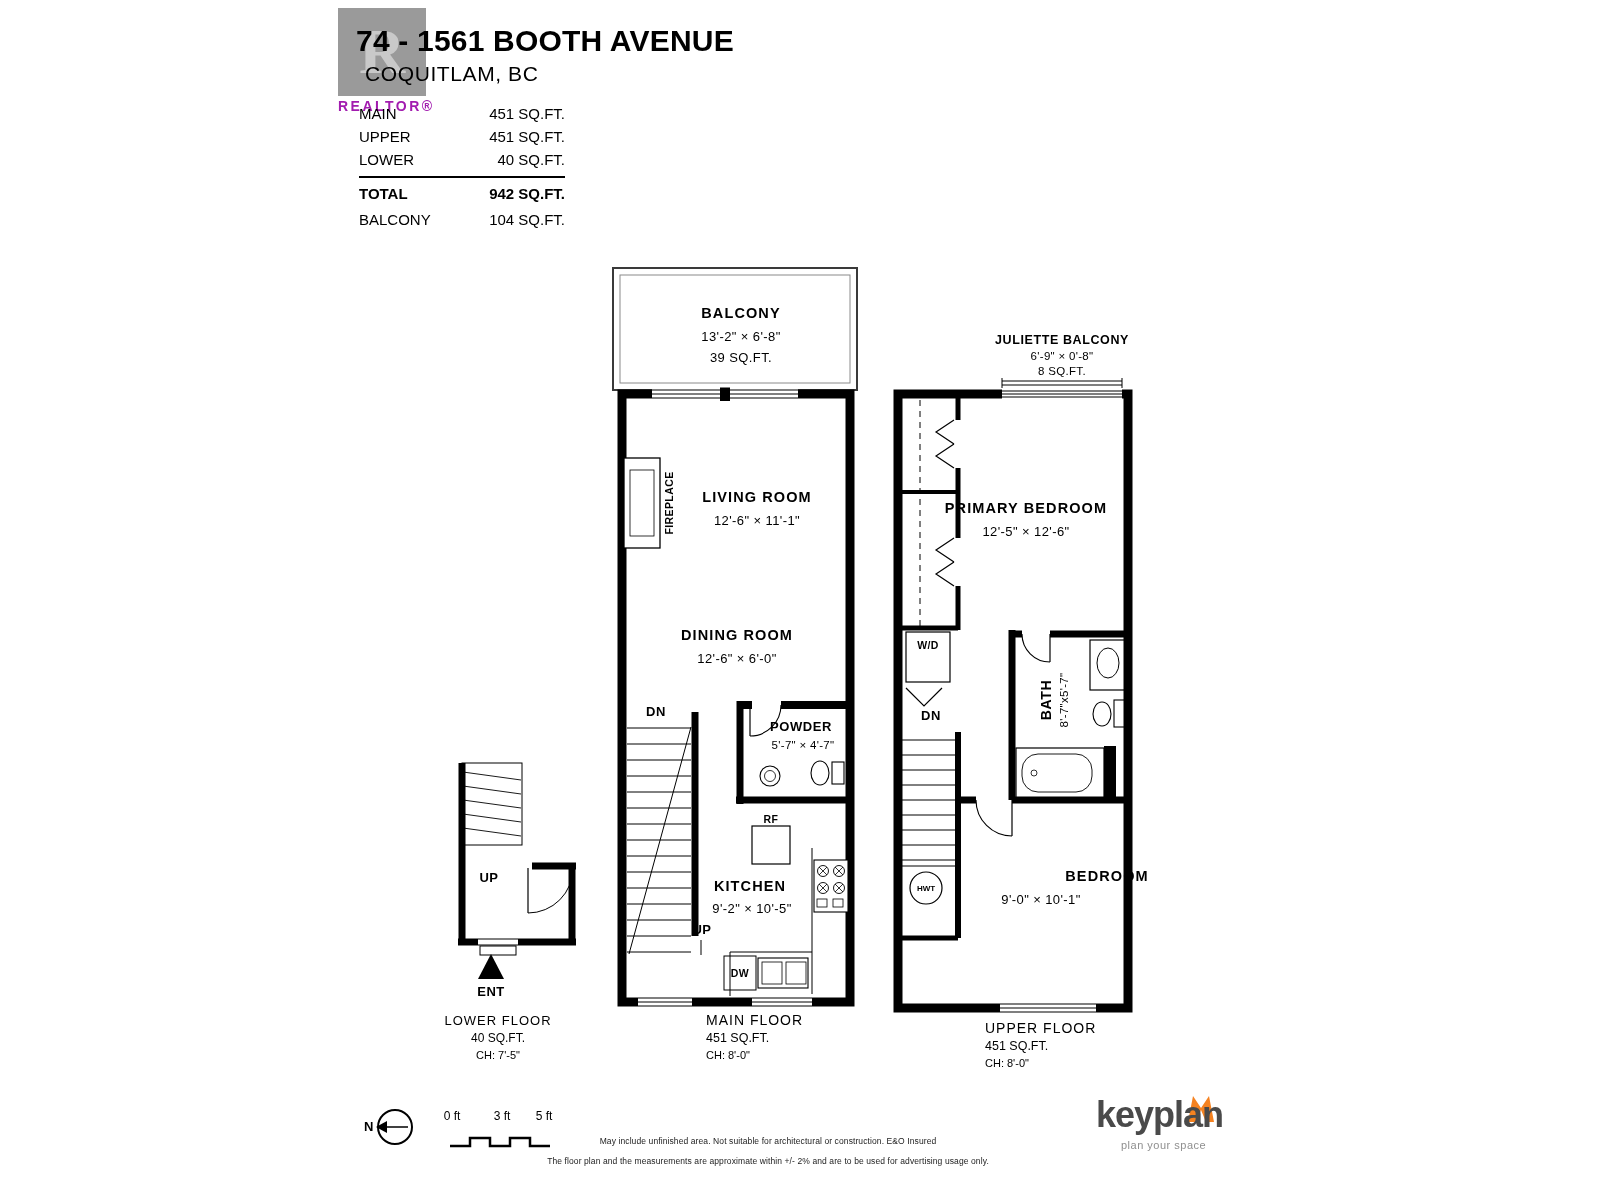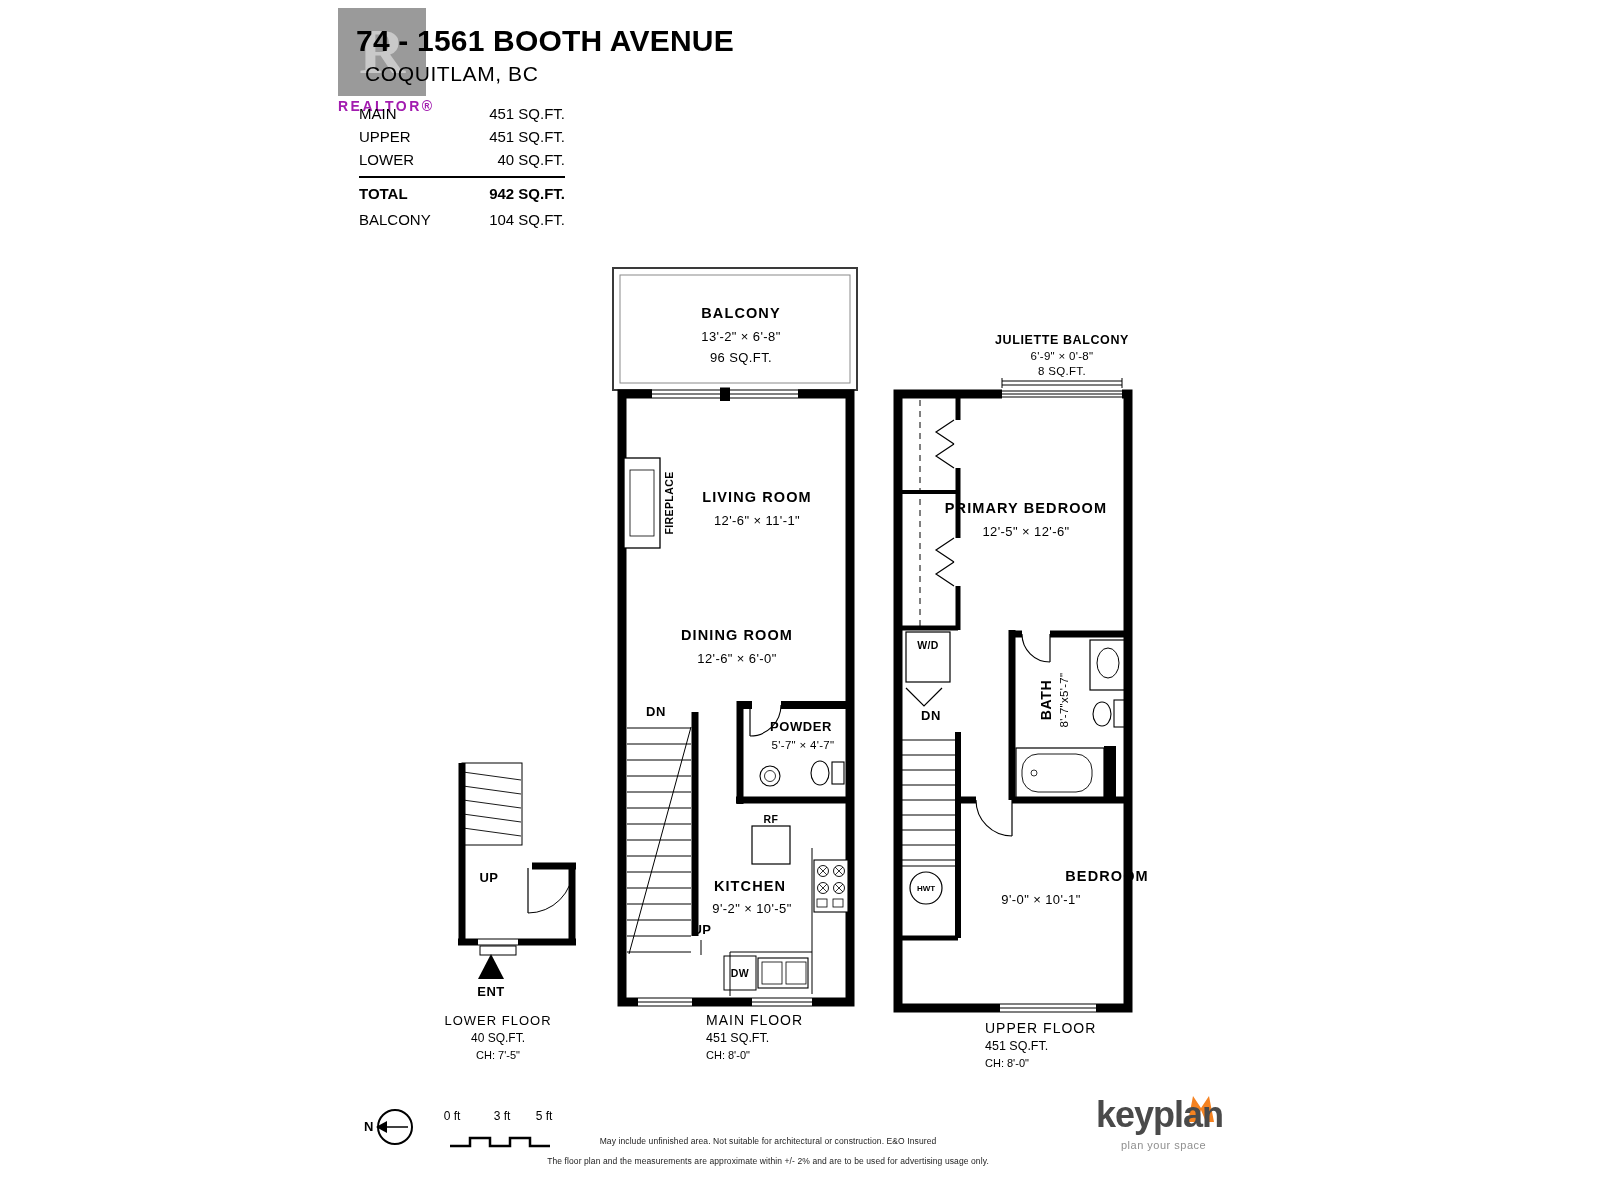--- a/index.html
+++ b/index.html
@@ -245,21 +245,21 @@
       <span>942 SQ.FT.</span>
     </div>
     <div class="area-row" style="margin-top:3px;">
       <span>BALCONY</span>
       <span>104 SQ.FT.</span>
     </div>
   </div>
 
   <div class="t c room" style="left:741px; top:313px;">BALCONY</div>
   <div class="t c dim" style="left:741px; top:336px;">13'-2" × 6'-8"</div>
-  <div class="t c dim" style="left:741px; top:357px;">96 SQ.FT.</div>
+  <div class="t c dim" style="left:741px; top:357px;">39 SQ.FT.</div>
 
   <div class="t c room" style="left:757px; top:497px;">LIVING ROOM</div>
   <div class="t c dim" style="left:757px; top:520px;">12'-6" × 11'-1"</div>
   <div class="t v tag-sm" style="left:669px; top:503px;">FIREPLACE</div>
 
   <div class="t c room" style="left:737px; top:635px;">DINING ROOM</div>
   <div class="t c dim" style="left:737px; top:658px;">12'-6" × 6'-0"</div>
 
   <div class="t c tag" style="left:656px; top:711px;">DN</div>
 

